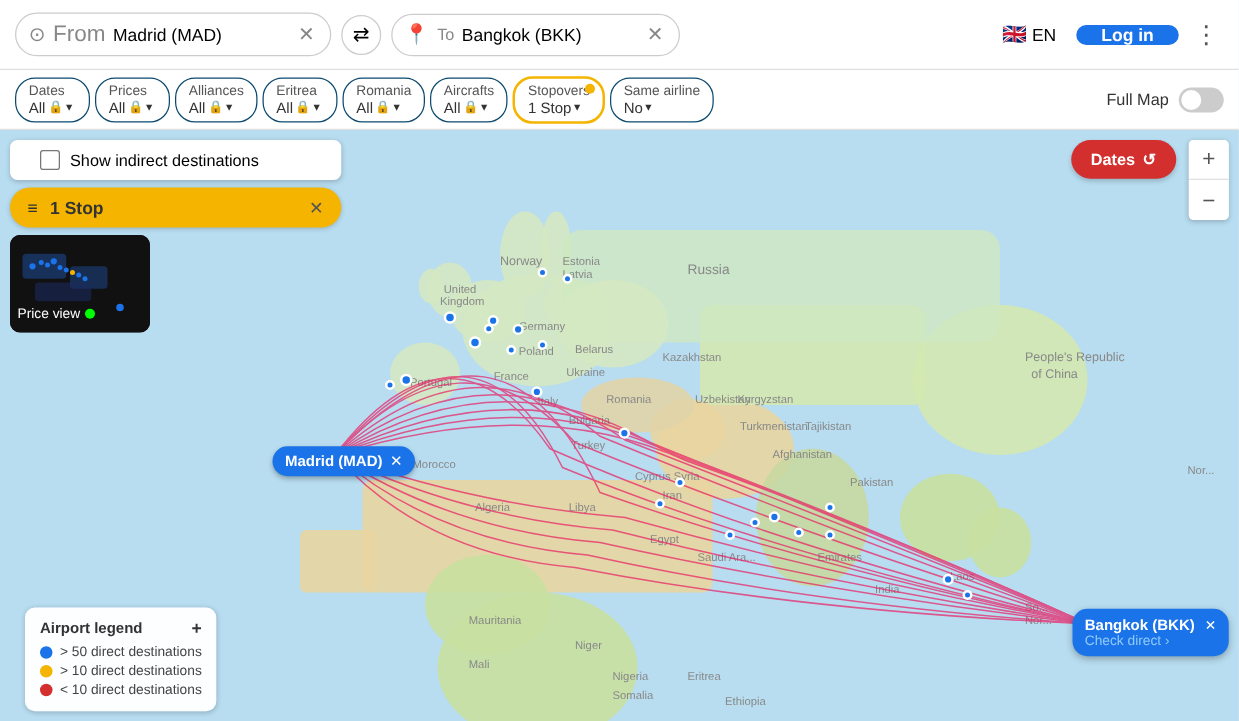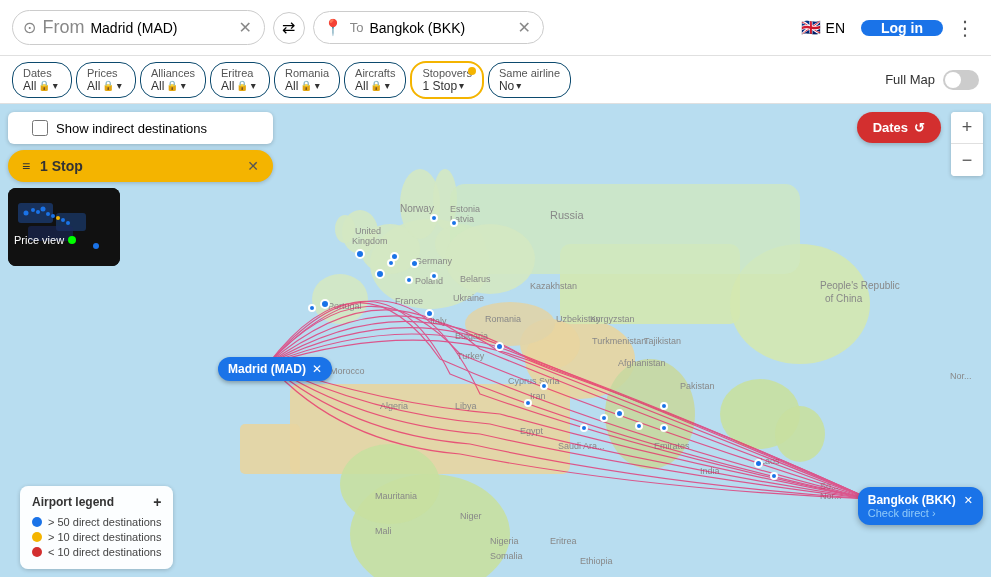--- a/index.html
+++ b/index.html
@@ -156,21 +156,21 @@
     }
     .stop-chip .stop-icon { margin-right: 6px; font-size: 14px; }
     .stop-chip .close-x { cursor: pointer; font-size: 14px; color: #555; background: none; border: none; }
     .price-view-box {
       background: #000; border-radius: 8px;
       width: 100px; height: 72px;
       position: relative; overflow: hidden;
       cursor: pointer;
     }
     .price-view-label {
-      position: absolute; bottom: 20px; left: 6px;
+      position: absolute; bottom: 9px; left: 6px;
       color: #fff; font-size: 11px;
       display: flex; align-items: center; gap: 4px;
     }
     .price-view-dot { width: 8px; height: 8px; background: #0f0; border-radius: 50%; }
 
     
     .reset-btn {
       position: absolute; top: 8px; right: 50px;
       background: #d32f2f; color: #fff;
       border: none; border-radius: 20px;

